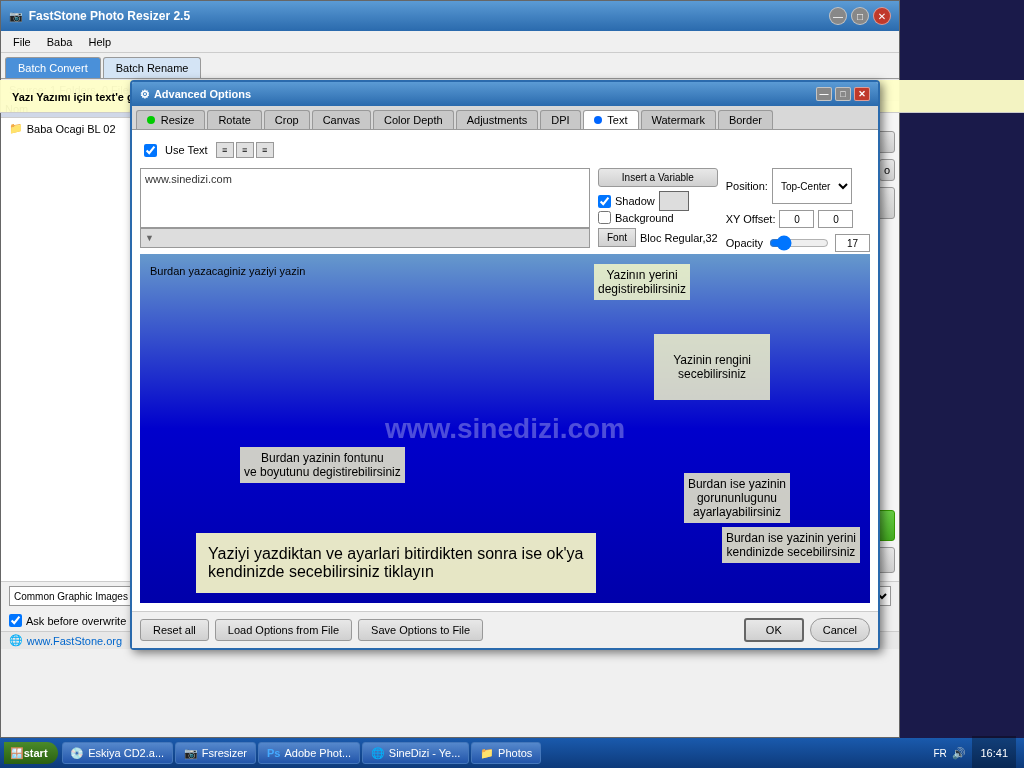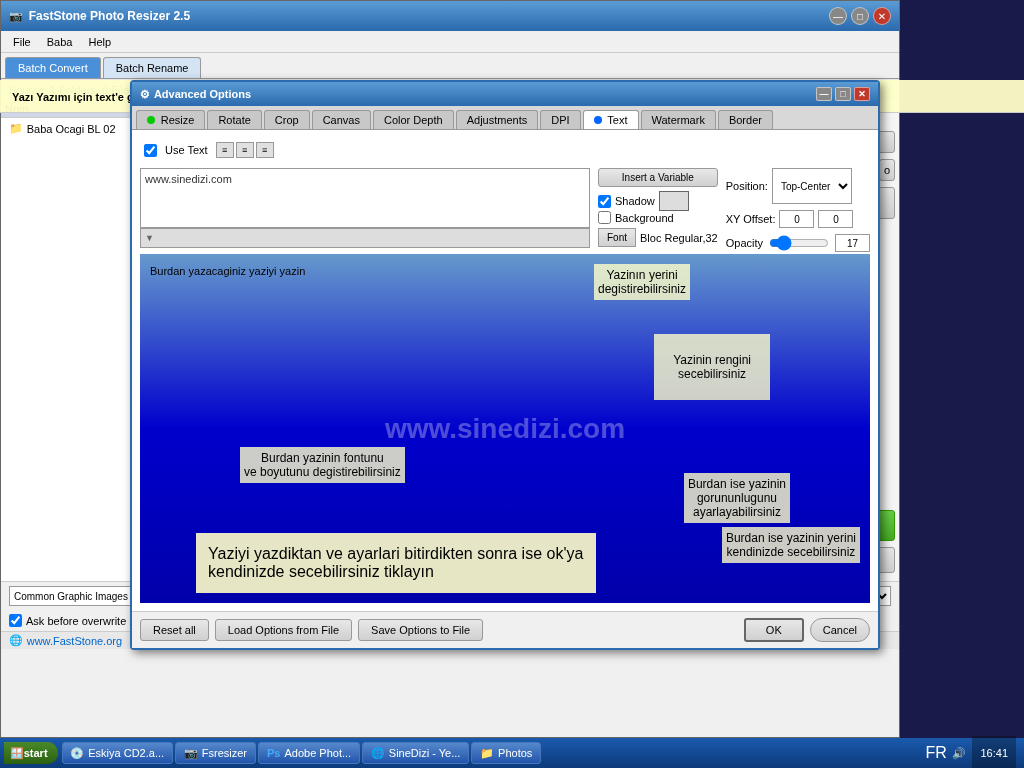--- a/index.html
+++ b/index.html
@@ -690,19 +690,19 @@
     <div class="taskbar-item">
       <span>🌐</span>
       <span>SineDizi - Ye...</span>
     </div>
     <div class="taskbar-item">
       <span>📁</span>
       <span>Photos</span>
     </div>
   </div>
   <div style="display:flex; align-items:center; gap:6px; padding:0 4px;">
-    <span style="color:white; font-size:16px;">FR</span>
+    <span style="color:white; font-size:10px;">FR</span>
     <span style="color:white; font-size:11px;">🔊</span>
     <div class="taskbar-clock">
       <span>16:41</span>
     </div>
   </div>
 </div>
 
 </body></html>

